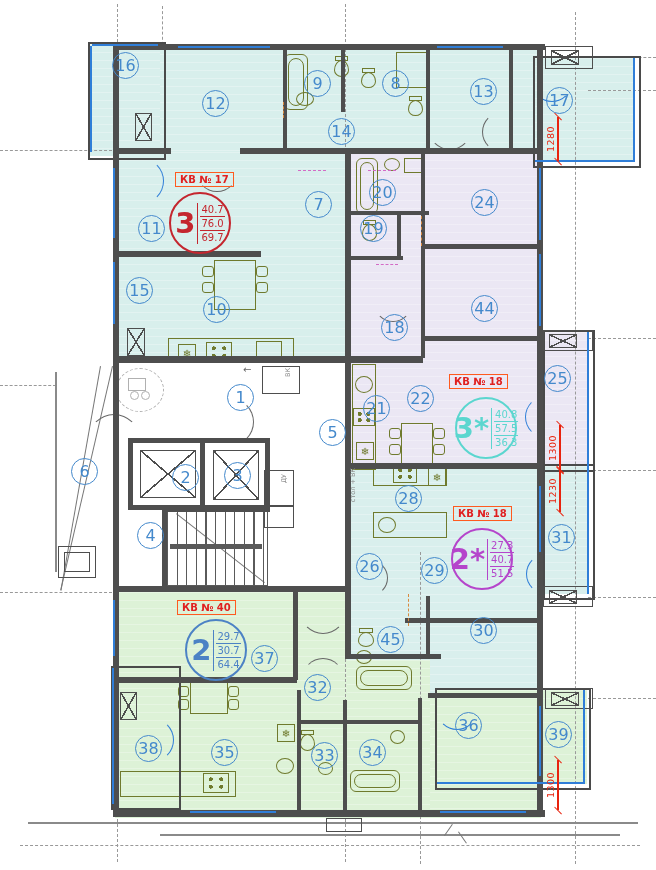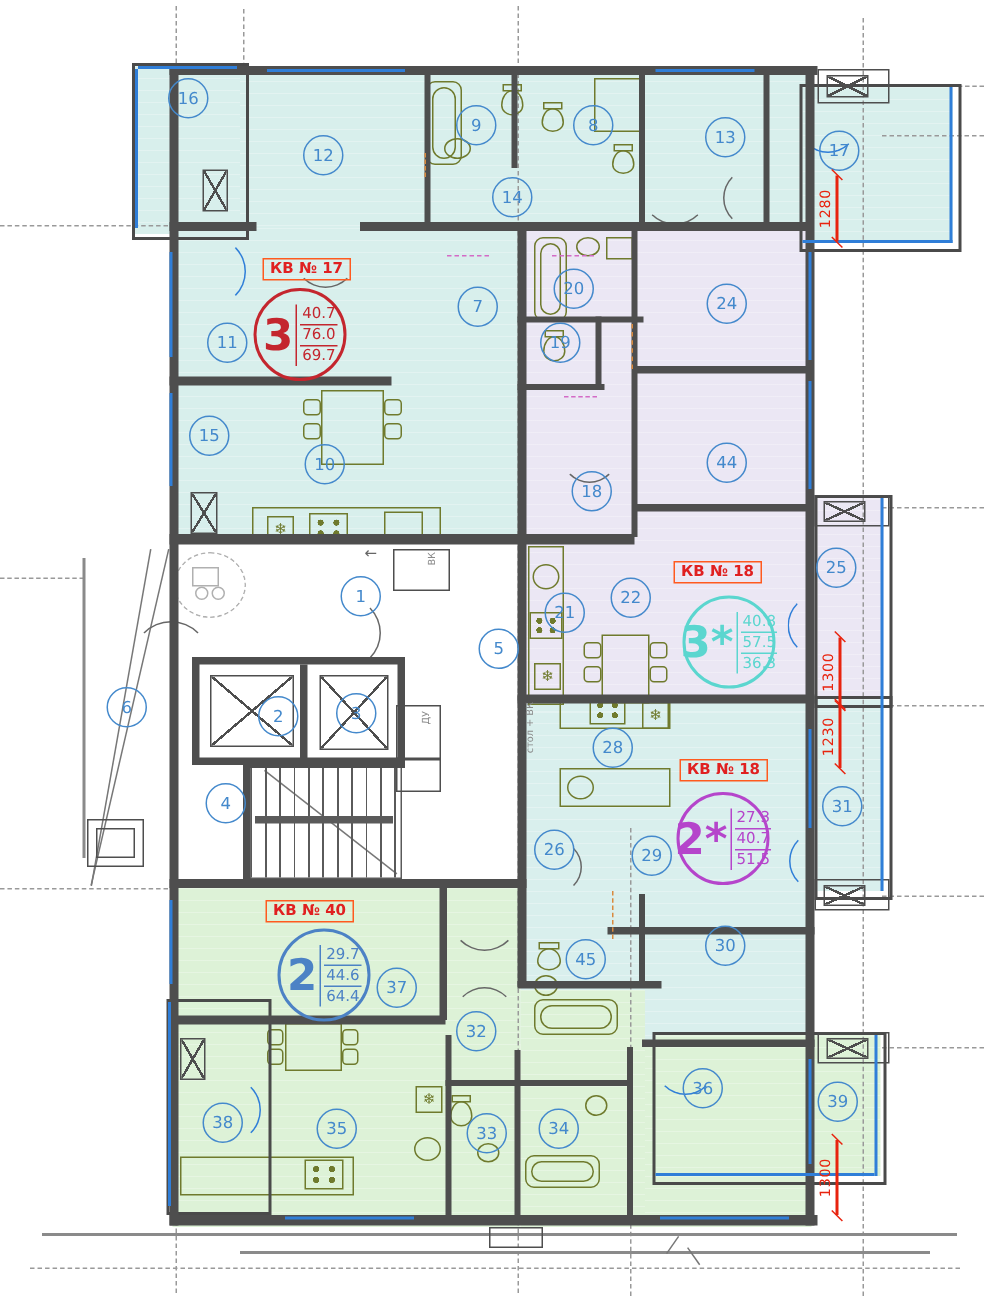--- a/index.html
+++ b/index.html
@@ -30,21 +30,21 @@
   .wc:after{content:'';position:absolute;left:0;right:0;top:-5px;height:3px;border:1px solid var(--fixture);}
   .xbox{position:absolute;border:1.3px solid var(--wall);z-index:6;background:
     linear-gradient(to top right,transparent calc(50% - .8px),var(--wall) calc(50% - .8px) calc(50% + .8px),transparent calc(50% + .8px)),
     linear-gradient(to bottom right,transparent calc(50% - .8px),var(--wall) calc(50% - .8px) calc(50% + .8px),transparent calc(50% + .8px));}
   .obox{position:absolute;border:1.2px solid var(--wall);z-index:5;background:transparent;}
   .arc{position:absolute;border:1.3px solid transparent;border-radius:50%;z-index:5;}
   .arc.t{border-top-color:#666;} .arc.b{border-bottom-color:#666;}
   .arc.l{border-left-color:#666;} .arc.r{border-right-color:#666;} .arc.bl.b{border-bottom-color:var(--glazing);}
   .arc.bl.l{border-left-color:var(--glazing);} .arc.bl.r{border-right-color:var(--glazing);}
   .room{position:absolute;width:25px;height:25px;border:1.4px solid var(--room_circle);border-radius:50%;
-        color:var(--room_circle);font-size:11px;display:flex;align-items:center;justify-content:center;z-index:9;}
+        color:var(--room_circle);font-size:16px;display:flex;align-items:center;justify-content:center;z-index:9;}
   .kvlabel{position:absolute;border:1.6px solid var(--label_border);color:var(--label_text);
         font-size:10px;font-weight:bold;padding:1px 4px;white-space:nowrap;z-index:9;}
   .stamp{position:absolute;width:58px;height:58px;border:2.2px solid var(--c);border-radius:50%;
         display:flex;align-items:center;justify-content:center;gap:2px;color:var(--c);z-index:9;}
   .stamp .num{font-size:29px;font-weight:bold;line-height:1;}
   .stamp .areas{display:flex;flex-direction:column;border-left:1.6px solid var(--c);padding-left:2px;}
   .stamp .areas i{font-style:normal;font-size:10px;line-height:1.3;border-bottom:1.3px solid var(--c);padding:0 1px;}
   .stamp .areas i:last-child{border-bottom:none;}
   .dim{position:absolute;width:0;z-index:9;}
   .dim:before{content:'';position:absolute;left:-.6px;top:0;bottom:0;width:1.2px;background:var(--dimension);}
@@ -308,21 +308,21 @@
     <span class="areas">
       <i>27.3</i>
       <i>40.7</i>
       <i>51.5</i>
     </span>
   </div>
   <div class="stamp" style="left: 185px; top: 619px; --c: #4c82c5;">
     <span class="num">2</span>
     <span class="areas">
       <i>29.7</i>
-      <i>44.6</i>
+      <i>30.7</i>
       <i>64.4</i>
     </span>
   </div>
 
   <div id="rooms-layer">
       <div class="room" style="left: 227px; top: 384px;">1</div>
       <div class="room" style="left: 172px; top: 464px;">2</div>
       <div class="room" style="left: 224px; top: 462px;">3</div>
       <div class="room" style="left: 137px; top: 522px;">4</div>
       <div class="room" style="left: 319px; top: 419px;">5</div>

